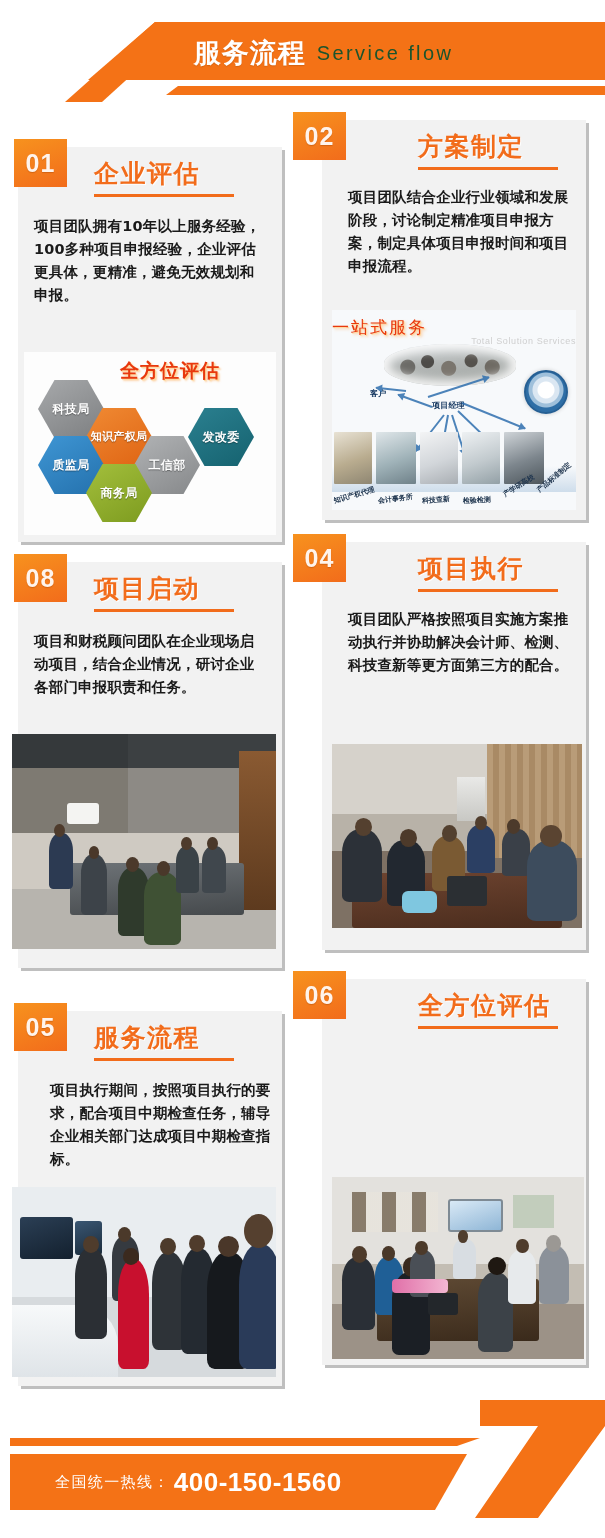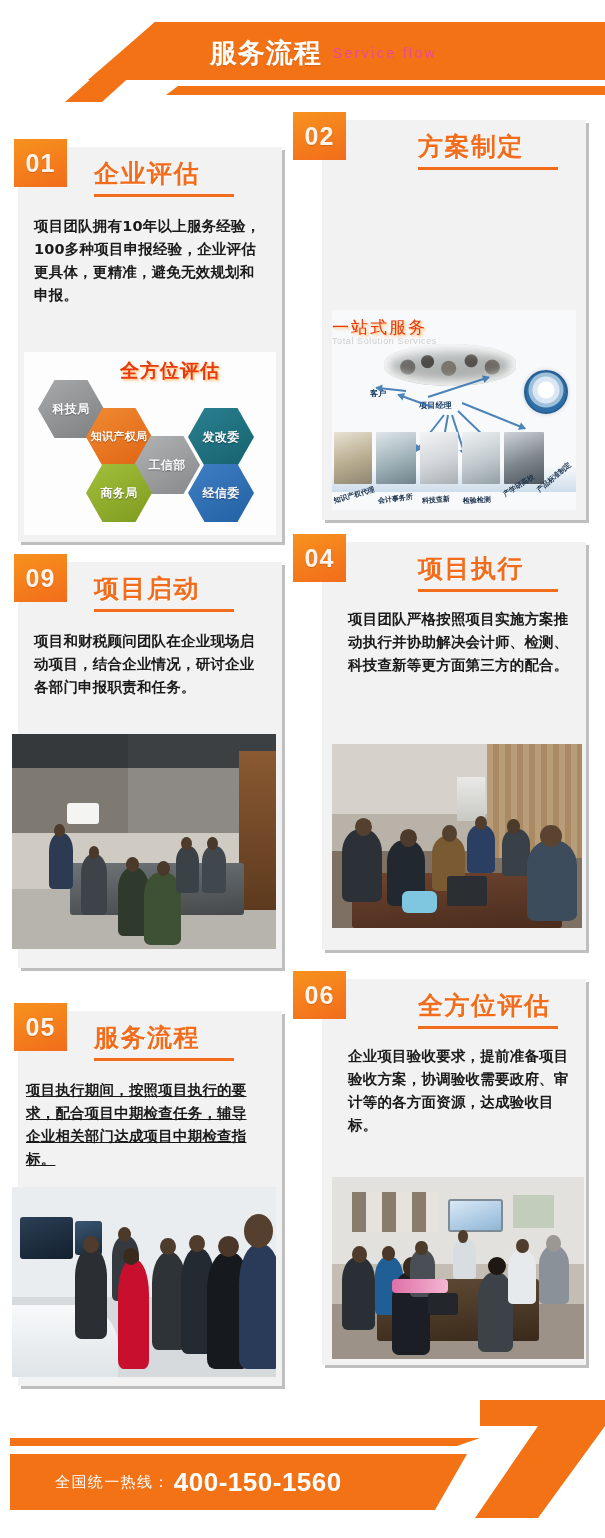--- a/index.html
+++ b/index.html
@@ -31,21 +31,21 @@
   .header-text {
     position: absolute; left: 0; top: 30px; width: 605px; height: 46px;
     display: flex; align-items: center; justify-content: center; gap: 11px;
     padding-left: 42px;
   }
   .header-cn {
     color: #ffffff; font-size: 27px; font-weight: bold; letter-spacing: 1px;
     text-shadow: 0 1px 1px rgba(140,60,0,.28);
   }
   .header-en {
-    color: #ec4899; font-size: 14px; letter-spacing: 2.4px; font-weight: normal;
+    color: #14532d; font-size: 20px; letter-spacing: 2.4px; font-weight: normal;
     opacity: .96;
   }
 
   
   .grid { position: absolute; left: 0; top: 102px; width: 605px; }
   .row { position: relative; width: 605px; }
   .row-1 { height: 442px; }
   .row-2 { height: 437px; }
   .row-3 { height: 420px; }
 
@@ -103,21 +103,21 @@
 
   
   .oss { background: #f7f9fb; position: absolute; z-index: 2; overflow: hidden; }
   .oss-title {
     position: absolute; left: 0; right: 0; top: 6px; text-align: left;
     font-size: 17px; font-weight: normal; color: #E8380D; letter-spacing: 2px;
     text-shadow: 1px 1px 0 #ffd9a0, 2px 2px 3px rgba(255,160,70,.6);
     font-family: "DejaVu Sans", sans-serif;
   }
   .oss-sub {
-    position: absolute; left: 0; right: 0; top: 26px; text-align: left;
+    position: absolute; left: 0; right: 0; top: 26px; text-align: right;
     font-size: 9px; color: #cfcfcf; letter-spacing: .6px;
   }
   .oss-hero {
     position: absolute; left: 52px; top: 34px; width: 132px; height: 42px;
     border-radius: 50%/46%;
     background:
       radial-gradient(circle at 18% 55%, #6b6a66 0 7px, transparent 8px),
       radial-gradient(circle at 33% 42%, #4d4b48 0 6px, transparent 7px),
       radial-gradient(circle at 49% 58%, #7a756d 0 7px, transparent 8px),
       radial-gradient(circle at 66% 40%, #55524d 0 6px, transparent 7px),
@@ -210,49 +210,50 @@
 
       <div class="photo hexwrap" style="left:6px; top:205px; width:252px; height:183px;">
         <div class="hx-title">全方位评估</div>
 
         <div class="hex" style="left:14px;  top:28px; background:linear-gradient(150deg,#a7a9ab,#7d7f81);">
           <span>科技局</span>
         </div>
         <div class="hex" style="left:62px;  top:56px; background:linear-gradient(150deg,#f08a33,#df6413); font-size:11px;">
           <span>知识产权局</span>
         </div>
+        <div class="hex" style="left:14px;  top:84px; background:linear-gradient(150deg,#3f96d4,#2471ad);">
+          <span>质监局</span>
+        </div>
         <div class="hex" style="left:110px; top:84px; background:linear-gradient(150deg,#b1b3b5,#86888a);">
           <span>工信部</span>
         </div>
         <div class="hex" style="left:62px;  top:112px; background:linear-gradient(150deg,#a3bf3c,#7d9b1f);">
           <span>商务局</span>
         </div>
         <div class="hex" style="left:164px; top:56px; background:linear-gradient(150deg,#2b8090,#15626f);">
           <span>发改委</span>
-        </div>
-        <div class="hex" style="left:164px; top:112px; background:linear-gradient(150deg,#3f7fc4,#2360a4);">
-          <span>经信委</span>
         </div>
       </div>
     </div>
 
     <div class="card" style="left:322px; top:18px; width:264px; height:400px;">
       <div class="panel"></div>
       <div class="badge" style="left:-29px; top:-8px;">02</div>
       <div class="title" style="left:96px; top:10px;">方案制定</div>
       <div class="title-rule" style="left:96px; top:47px; width:140px;"></div>
+      <div class="body-text" style="left:26px; top:66px; width:226px;">项目团队结合企业行业领域和发展阶段，讨论制定精准项目申报方案，制定具体项目申报时间和项目申报流程。</div>
 
       <div class="oss" style="left:10px; top:190px; width:244px; height:200px;">
         <div class="oss-floor"></div>
         <div class="oss-title">一站式服务</div>
         <div class="oss-sub">Total Solution Services</div>
         <div class="oss-hero"></div>
 
         <div class="oss-node" style="left:38px; top:78px;">客户</div>
-        <div class="oss-node" style="left:87px; top:90px;">项目经理</div>
+        <div class="oss-node" style="left:100px; top:90px;">项目经理</div>
 
         <div class="oss-arrow" style="left:74px;  top:80px;  width:30px; transform:rotate(186deg);"></div>
         <div class="oss-arrow" style="left:100px; top:96px;  width:36px; transform:rotate(200deg);"></div>
         <div class="oss-arrow" style="left:112px; top:104px; width:46px; transform:rotate(128deg);"></div>
         <div class="oss-arrow" style="left:116px; top:104px; width:38px; transform:rotate(100deg);"></div>
         <div class="oss-arrow" style="left:120px; top:104px; width:42px; transform:rotate(72deg);"></div>
         <div class="oss-arrow" style="left:126px; top:100px; width:56px; transform:rotate(44deg);"></div>
         <div class="oss-arrow" style="left:130px; top:92px;  width:68px; transform:rotate(22deg);"></div>
         <div class="oss-arrow" style="left:96px;  top:86px;  width:64px; transform:rotate(-18deg);"></div>
 
@@ -270,21 +271,21 @@
         <div class="oss-label" style="left:172px; bottom:10px; transform:rotate(-32deg);">产学研高校</div>
         <div class="oss-label" style="left:206px; bottom:14px; transform:rotate(-40deg);">产品标准制定</div>
       </div>
     </div>
   </div>
 
   <div class="row row-2">
 
     <div class="card" style="left:18px; top:18px; width:264px; height:406px;">
       <div class="panel"></div>
-      <div class="badge" style="left:-4px; top:-8px;">09</div>
+      <div class="badge" style="left:-4px; top:-8px;">08</div>
       <div class="title" style="left:76px; top:10px;">项目启动</div>
       <div class="title-rule" style="left:76px; top:47px; width:140px;"></div>
       <div class="body-text" style="left:16px; top:68px; width:234px;">项目和财税顾问团队在企业现场启动项目，结合企业情况，研讨企业各部门申报职责和任务。</div>
 
       <div class="photo" style="left:-6px; top:172px; width:264px; height:215px;">
         <div class="scene">
           <div class="sc-wall" style="background:linear-gradient(180deg,#3c4042 0 16%, #8d8a85 16% 46%, #cfcac2 46% 72%, #b7b4ae 72% 100%);"></div>
           <div class="sc-wall" style="left:0;top:0;width:44%;height:46%;background:linear-gradient(180deg,#35393b 0 34%,#7e7a72 34% 100%);"></div>
           <div class="sc-wall" style="left:86%;top:8%;width:14%;height:74%;background:linear-gradient(180deg,#8a5a32,#5d3a1e);"></div>
           <div class="tbl" style="left:22%; top:60%; width:66%; height:24%; background:linear-gradient(175deg,#6e7377,#45494c);"></div>
@@ -337,21 +338,21 @@
     </div>
   </div>
 
   <div class="row row-3">
 
     <div class="card" style="left:18px; top:30px; width:264px; height:375px;">
       <div class="panel"></div>
       <div class="badge" style="left:-4px; top:-8px;">05</div>
       <div class="title" style="left:76px; top:10px;">服务流程</div>
       <div class="title-rule" style="left:76px; top:47px; width:140px;"></div>
-      <div class="body-text" style="left:8px; top:68px; width:234px;text-decoration:underline;">项目执行期间，按照项目执行的要求，配合项目中期检查任务，辅导企业相关部门达成项目中期检查指标。</div>
+      <div class="body-text" style="left:32px; top:68px; width:234px;">项目执行期间，按照项目执行的要求，配合项目中期检查任务，辅导企业相关部门达成项目中期检查指标。</div>
 
       <div class="photo" style="left:-6px; top:176px; width:264px; height:190px;">
         <div class="scene">
           <div class="sc-wall" style="background:linear-gradient(180deg,#e9edf0 0 58%, #d6dadd 58% 100%);"></div>
           <div class="tbl" style="left:3%;  top:16%; width:20%; height:22%; background:linear-gradient(160deg,#2b3f55,#13202e);"></div>
           <div class="tbl" style="left:24%; top:18%; width:10%; height:18%; background:linear-gradient(160deg,#3a5672,#1a2b3b);"></div>
           <div class="tbl" style="left:0;   top:62%; width:40%; height:38%; background:linear-gradient(180deg,#f7f9fa,#dfe4e8); border-radius:0 40px 0 0;"></div>
           <div class="fig" style="left:24%; top:32%; width:12%; height:48%; background:#2b2f34;"></div>
           <div class="head" style="left:27%; top:26%; width:6%;  height:9%;  background:#4f3c2c;"></div>
           <div class="fig" style="left:38%; top:26%; width:10%; height:34%; background:#353a40;"></div>
@@ -368,21 +369,20 @@
           <div class="head" style="left:88%; top:14%; width:11%; height:18%; background:#55402f;"></div>
         </div>
       </div>
     </div>
 
     <div class="card" style="left:322px; top:-2px; width:264px; height:386px;">
       <div class="panel"></div>
       <div class="badge" style="left:-29px; top:-8px;">06</div>
       <div class="title" style="left:96px; top:10px;">全方位评估</div>
       <div class="title-rule" style="left:96px; top:47px; width:140px;"></div>
-      <div class="body-text" style="left:26px; top:66px; width:226px;">企业项目验收要求，提前准备项目验收方案，协调验收需要政府、审计等的各方面资源，达成验收目标。</div>
 
       <div class="photo" style="left:10px; top:198px; width:252px; height:182px;">
         <div class="scene">
           <div class="sc-wall" style="background:linear-gradient(180deg,#e3e1dd 0 48%, #c3bdb3 48% 70%, #9c9287 70% 100%);"></div>
           <div class="sc-wall" style="left:8%;top:8%;width:34%;height:22%;background:
                 repeating-linear-gradient(90deg, #6a5a45 0 14px, #e8e4dc 14px 30px);
                 opacity:.75;"></div>
           <div class="tbl" style="left:46%; top:12%; width:22%; height:18%; background:linear-gradient(160deg,#d9e9f6,#8fb6d6); border:2px solid #7e8a94;"></div>
           <div class="sc-wall" style="left:72%;top:10%;width:16%;height:18%;background:#c2cdbc;"></div>
           <div class="tbl" style="left:18%; top:56%; width:64%; height:34%; background:linear-gradient(175deg,#5f4a34,#3a2a1b);"></div>

